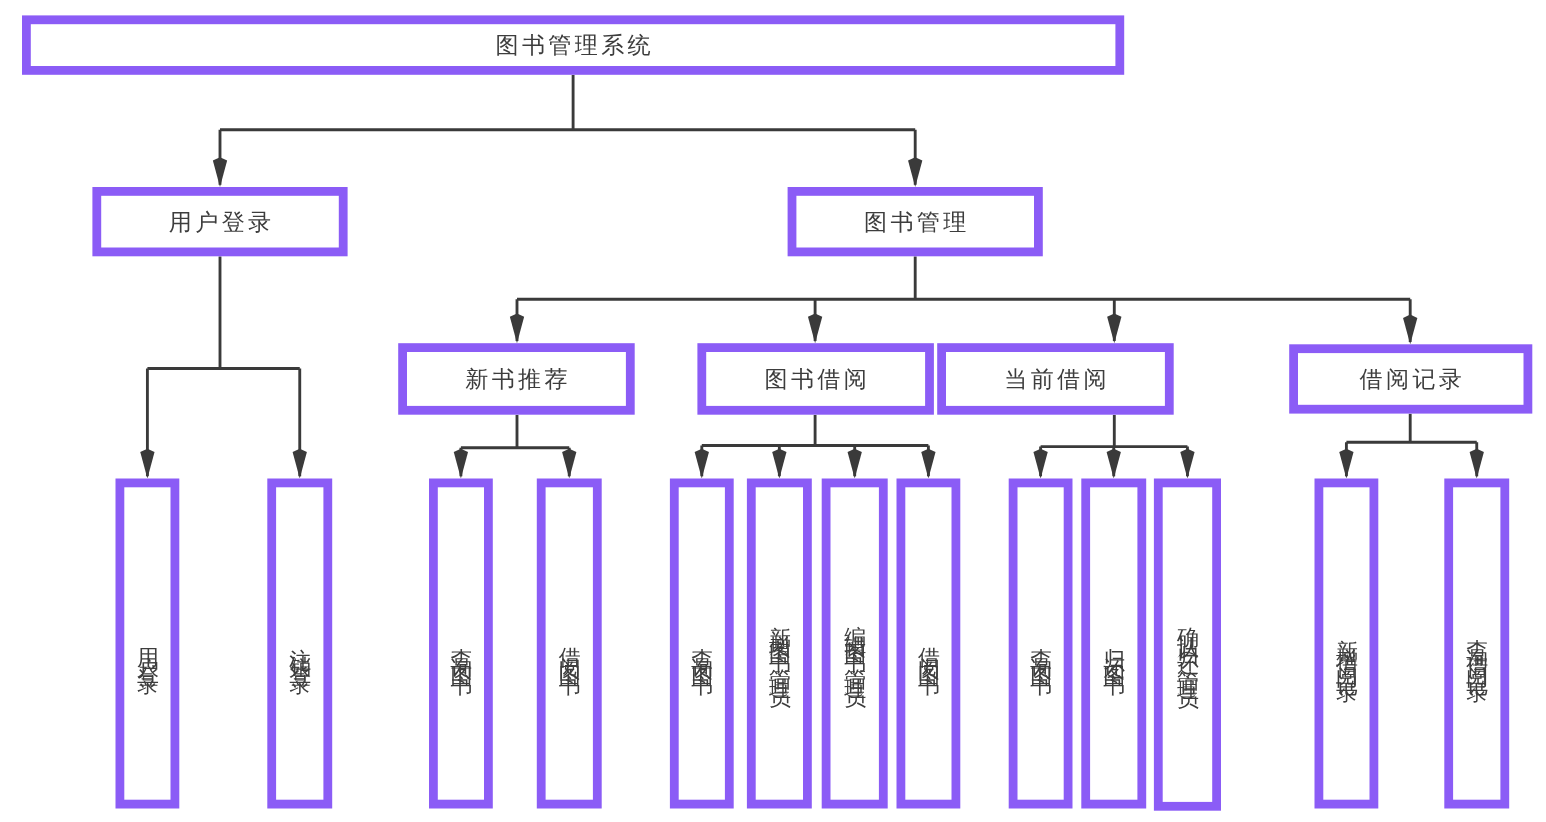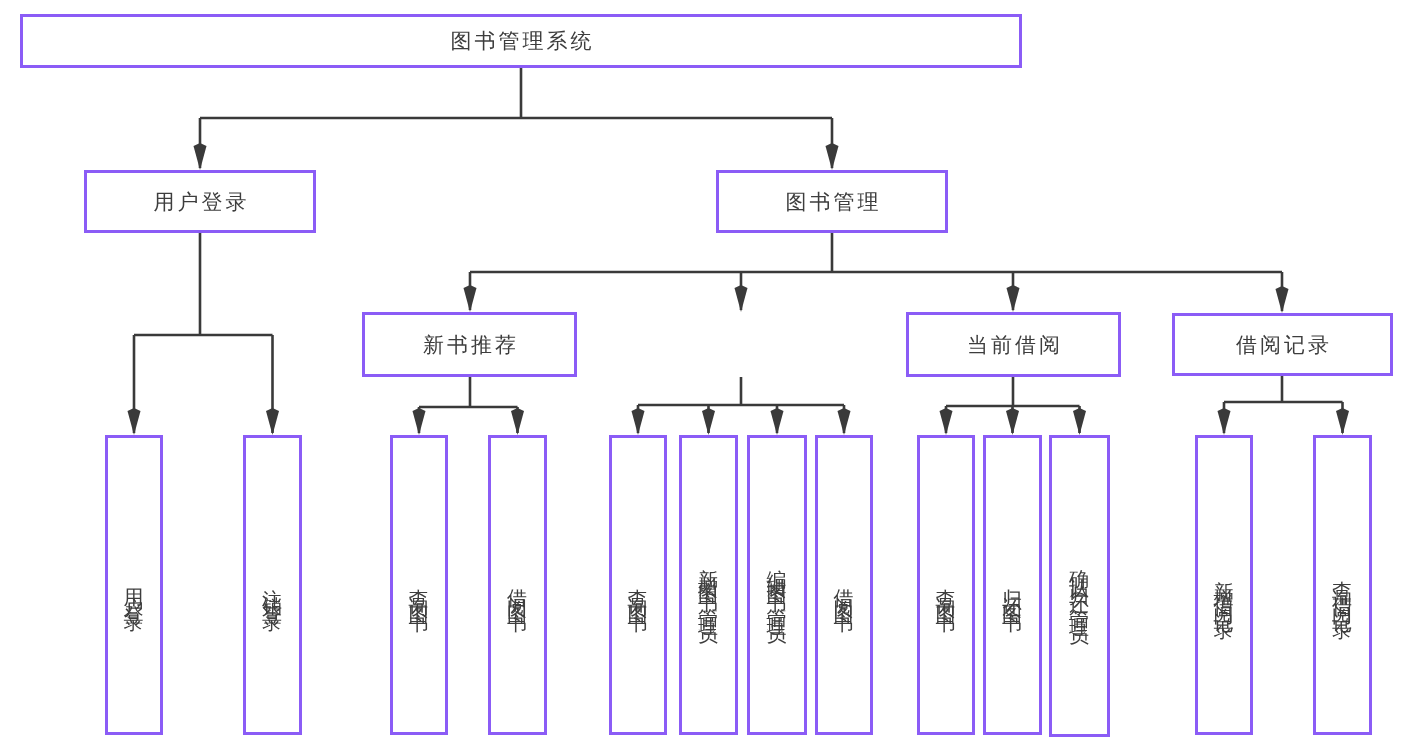--- a/index.html
+++ b/index.html
@@ -22,21 +22,21 @@
     stroke-width: 2.6;
     fill: none;
   }
   svg.connectors polygon {
     fill: #3a3a3a;
     stroke: none;
   }
   .node {
     position: absolute;
     box-sizing: border-box;
-    border: 3px solid #8b5cf6;
+    border: 8px solid #8b5cf6;
     background: #ffffff;
     display: flex;
     align-items: center;
     justify-content: center;
     color: #3d3d3d;
   }
   .hbox { font-size: 21px; letter-spacing: 3px; white-space: nowrap; }
   .hbox span { transform: translateX(1.5px); } 
   .vbox span {
     writing-mode: vertical-rl;
@@ -118,21 +118,24 @@
   <div class="node hbox" style="left:84px; top:170px; width:232px; height:63px;">
     <span>用户登录</span>
   </div>
   <div class="node hbox" style="left:362px; top:312px; width:215px; height:65px;">
     <span>新书推荐</span>
   </div>
 
   <div class="node hbox" style="left:716px; top:170px; width:232px; height:63px;">
     <span>图书管理</span>
   </div>
-  <div class="node hbox" style="left:906px; top:312px; width:215px; height:65px;">
+  <div class="node hbox" style="left:634px; top:312px; width:215px; height:65px;">
+    <span>图书借阅</span>
+  </div>
+  <div class="node hbox" style="left:852px; top:312px; width:215px; height:65px;">
     <span>当前借阅</span>
   </div>
   <div class="node hbox" style="left:1172px; top:313px; width:221px; height:63px;">
     <span>借阅记录</span>
   </div>
 
   <div class="node vbox" style="left:105px; top:435px; width:58px; height:300px;">
     <span>用户登录</span>
   </div>
   <div class="node vbox" style="left:243px; top:435px; width:59px; height:300px;">

